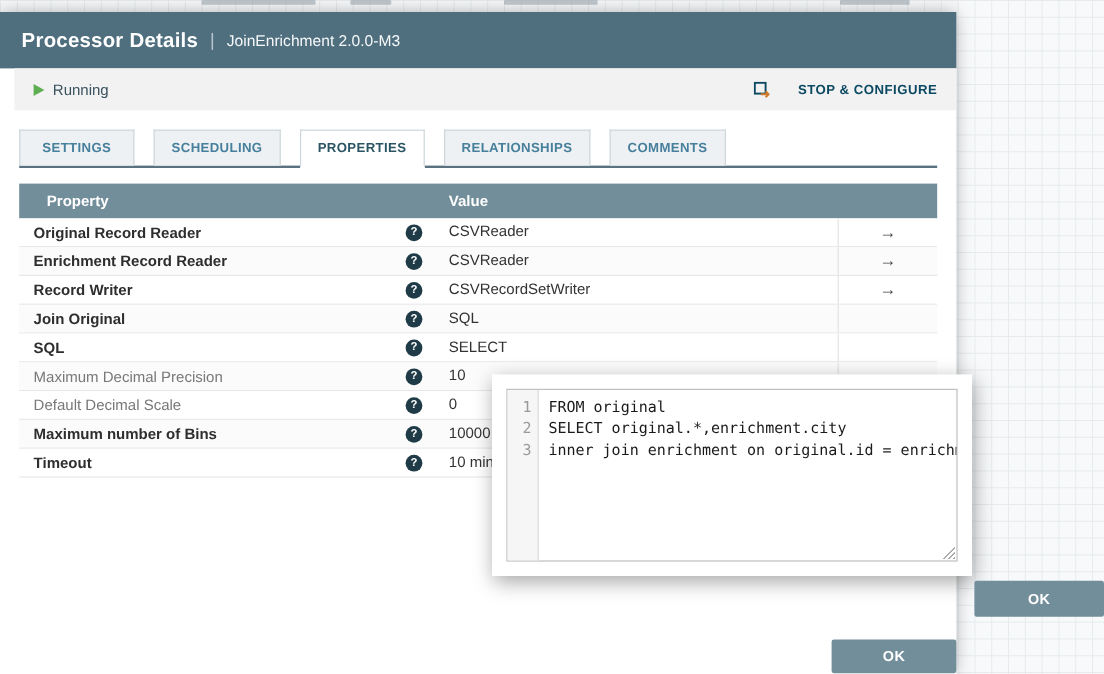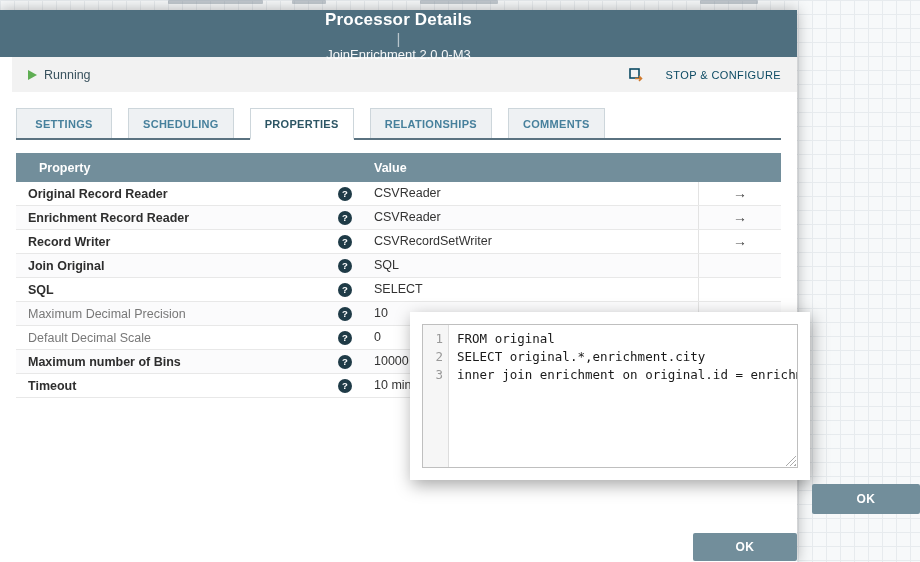--- a/index.html
+++ b/index.html
@@ -17,31 +17,31 @@
       linear-gradient(90deg, #e7ebee 1px, transparent 1px);
     background-size:14px 14px;
   }
   .smudge { position:absolute; top:0; height:4px; background:#8d9aa3; opacity:.5; border-radius:1px; }
   .s1{left:168px;width:95px} .s2{left:292px;width:34px} .s3{left:420px;width:78px} .s4{left:700px;width:58px}
 
   
   .dialog { position:absolute; left:0; top:10px; width:797px; height:552px; background:#fff;
             box-shadow:0 0 14px rgba(0,0,0,.30); }
 
-  .dlg-header { height:47px; background:#4f6f7f; display:flex; align-items:center; padding:0 18px; color:#fff;flex-direction:column; }
+  .dlg-header { height:47px; background:#4f6f7f; display:flex; align-items:center; padding:0 18px; color:#fff; }
   .dlg-title { font-size:17px; font-weight:bold; letter-spacing:.2px; }
   .dlg-pipe { margin:0 10px; opacity:.6; font-size:15px; }
   .dlg-subtitle { font-size:13px; opacity:.95; }
 
   .statusbar { height:35px; background:#f2f2f2; display:flex; align-items:center;
                justify-content:space-between; padding:0 16px;margin-left:12px; }
   .status-left { display:flex; align-items:center; color:#39525e; font-size:12.5px; }
   .play-icon { width:0; height:0; border-left:9px solid #5fae53;
                border-top:5.5px solid transparent; border-bottom:5.5px solid transparent; margin-right:7px; }
-  .stopcfg { display:flex; align-items:center; gap:23px; color:#0c4a63; font-weight:normal;
+  .stopcfg { display:flex; align-items:center; gap:23px; color:#0c4a63; font-weight:bold;
              font-size:11px; letter-spacing:.4px; cursor:pointer; }
 
   
   .tabs { display:flex; margin:16px 16px 0; border-bottom:2px solid #5a7280; }
   .tab { min-width:96px; padding:0 14px; height:30px; line-height:30px; text-align:center;
          font-size:11px; font-weight:bold; letter-spacing:.3px; color:#47809c; background:#eef1f3;
          border:1px solid #cdd6db; border-bottom:none; margin-right:16px; cursor:pointer; }
   .tab.active { background:#fff; color:#2c5564; position:relative; z-index:2;
                 height:32px; margin-bottom:-2px; border-bottom:2px solid #fff; }
 

